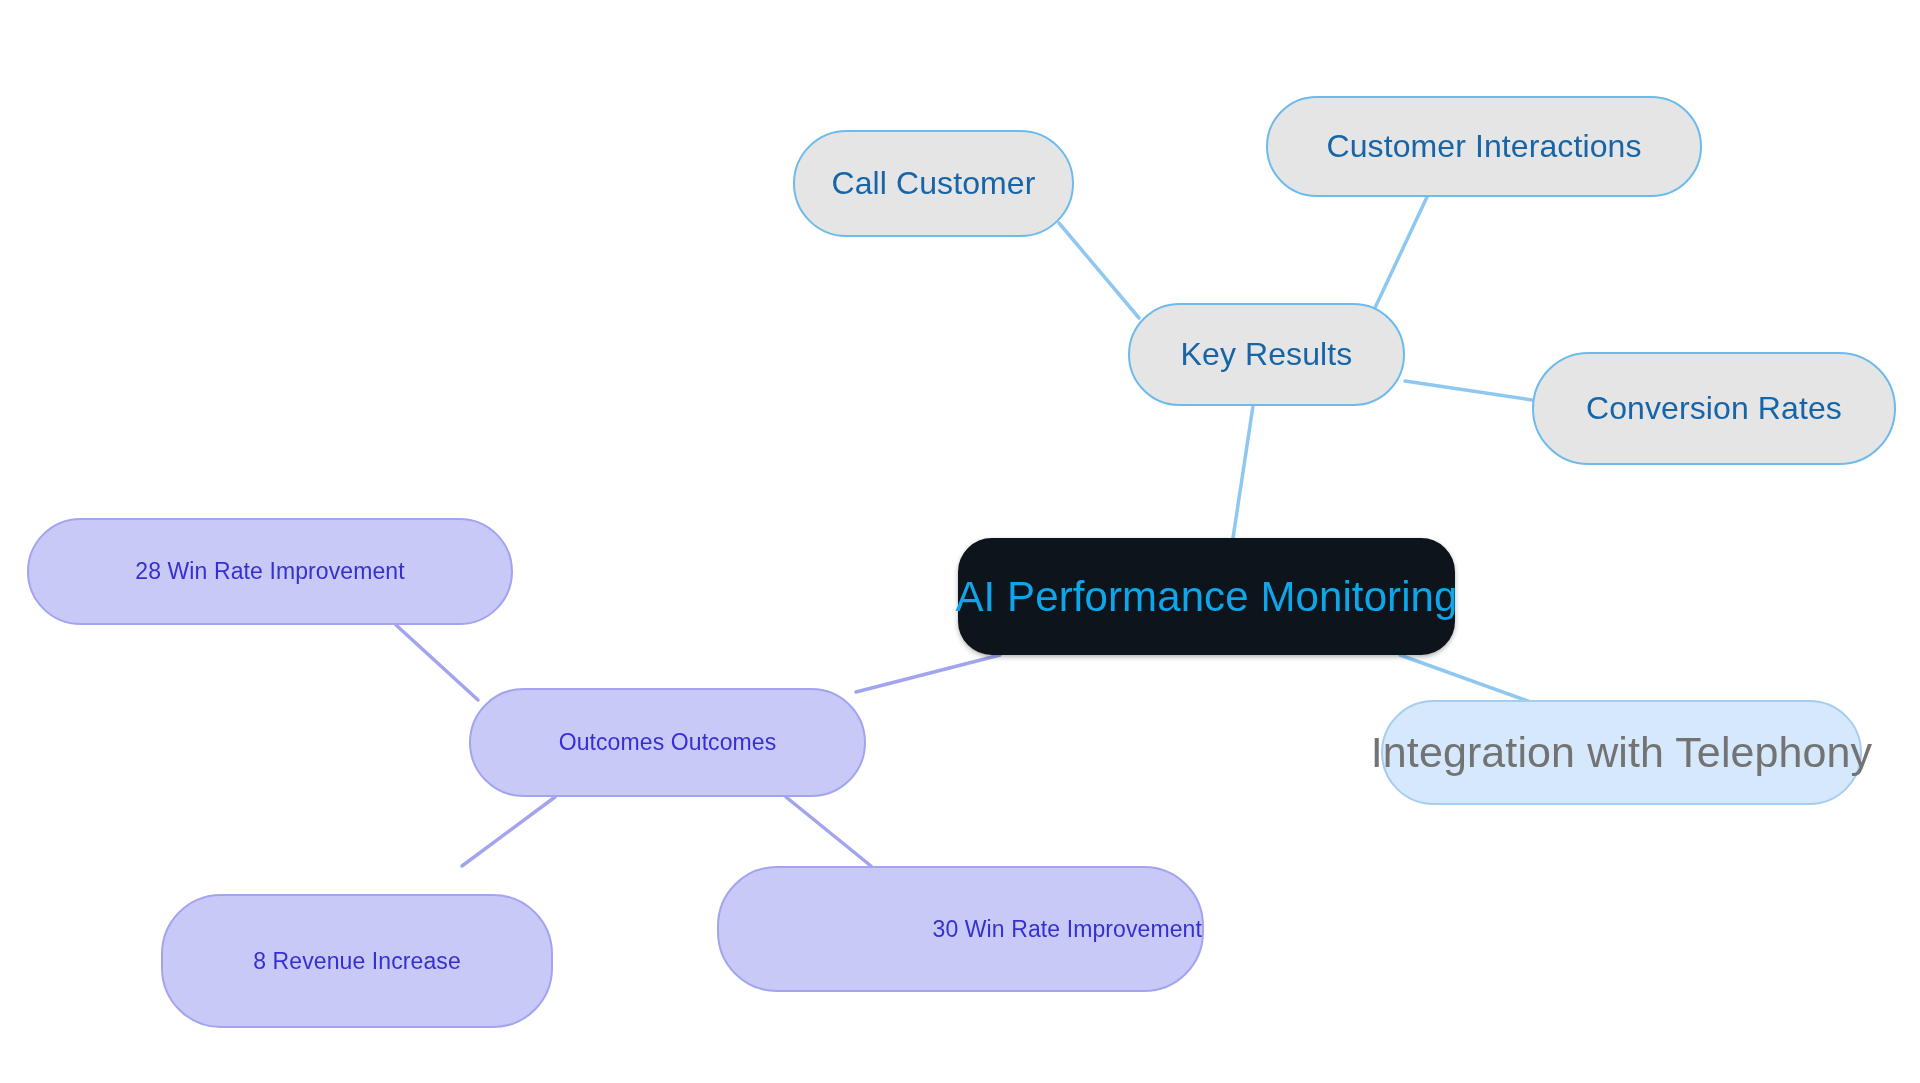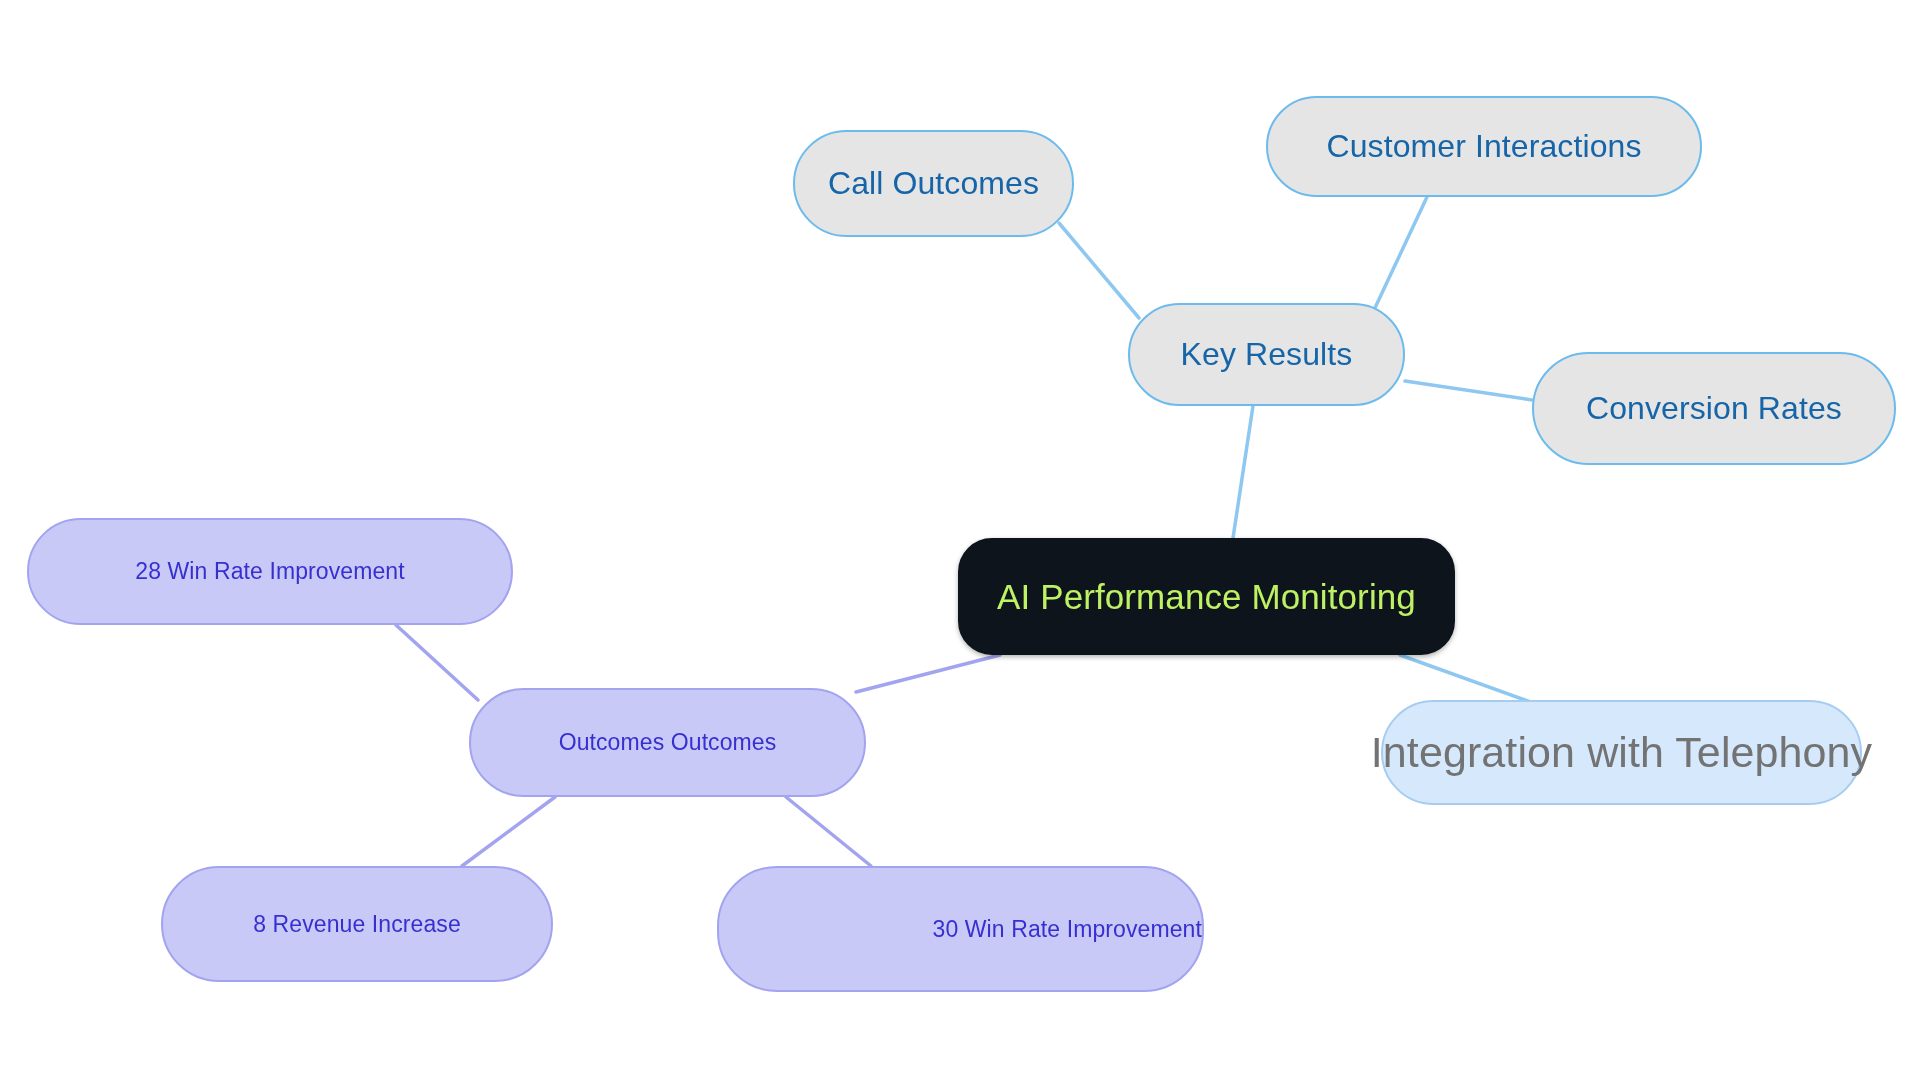--- a/index.html
+++ b/index.html
@@ -35,22 +35,22 @@
     border-radius: 60px;
     border-style: solid;
     border-width: 2px;
     text-align: center;
     white-space: nowrap;
     letter-spacing: 0.1px;
   }
   .node-root {
     background: #0e141b;
     border-color: #0e141b;
-    color: #bef264;
-    font-size: 35px;
+    color: #0ea5e9;
+    font-size: 42px;
     border-radius: 34px;
     box-shadow: 0 2px 5px rgba(0,0,0,0.30);
   }
   .node-blue {
     background: #e5e5e5;
     border-color: #6cbbec;
     color: #1565a8;
     font-size: 32px;
   }
   .node-blue-light {
@@ -82,37 +82,37 @@
       <line x1="786" y1="797" x2="871" y2="866" stroke="#a3a4ef" stroke-width="3.5" stroke-linecap="round"></line>
     </svg>
   <div id="node-layer">
       <div class="node node-root" style="left: 958px; top: 538px; width: 497px; height: 117px;">
         <span>AI Performance Monitoring</span>
       </div>
       <div class="node node-blue" style="left: 1128px; top: 303px; width: 277px; height: 103px;">
         <span>Key Results</span>
       </div>
       <div class="node node-blue" style="left: 793px; top: 130px; width: 281px; height: 107px;">
-        <span>Call Outcomes</span>
+        <span>Call Customer</span>
       </div>
       <div class="node node-blue" style="left: 1266px; top: 96px; width: 436px; height: 101px;">
         <span>Customer Interactions</span>
       </div>
       <div class="node node-blue" style="left: 1532px; top: 352px; width: 364px; height: 113px;">
         <span>Conversion Rates</span>
       </div>
       <div class="node node-blue-light" style="left: 1381px; top: 700px; width: 481px; height: 105px;">
         <span>Integration with Telephony</span>
       </div>
       <div class="node node-purple" style="left: 469px; top: 688px; width: 397px; height: 109px;">
         <span>Outcomes Outcomes</span>
       </div>
       <div class="node node-purple" style="left: 27px; top: 518px; width: 486px; height: 107px;">
         <span>28 Win Rate Improvement</span>
       </div>
-      <div class="node node-purple" style="left: 161px; top: 866px; width: 392px; height: 116px;">
+      <div class="node node-purple" style="left: 161px; top: 894px; width: 392px; height: 134px;">
         <span>8 Revenue Increase</span>
       </div>
       <div class="node node-purple" style="left: 717px; top: 866px; width: 487px; height: 126px; justify-content: flex-end;">
         <span>30 Win Rate Improvement</span>
       </div>
     </div>
 </div>
 
 </body></html>

